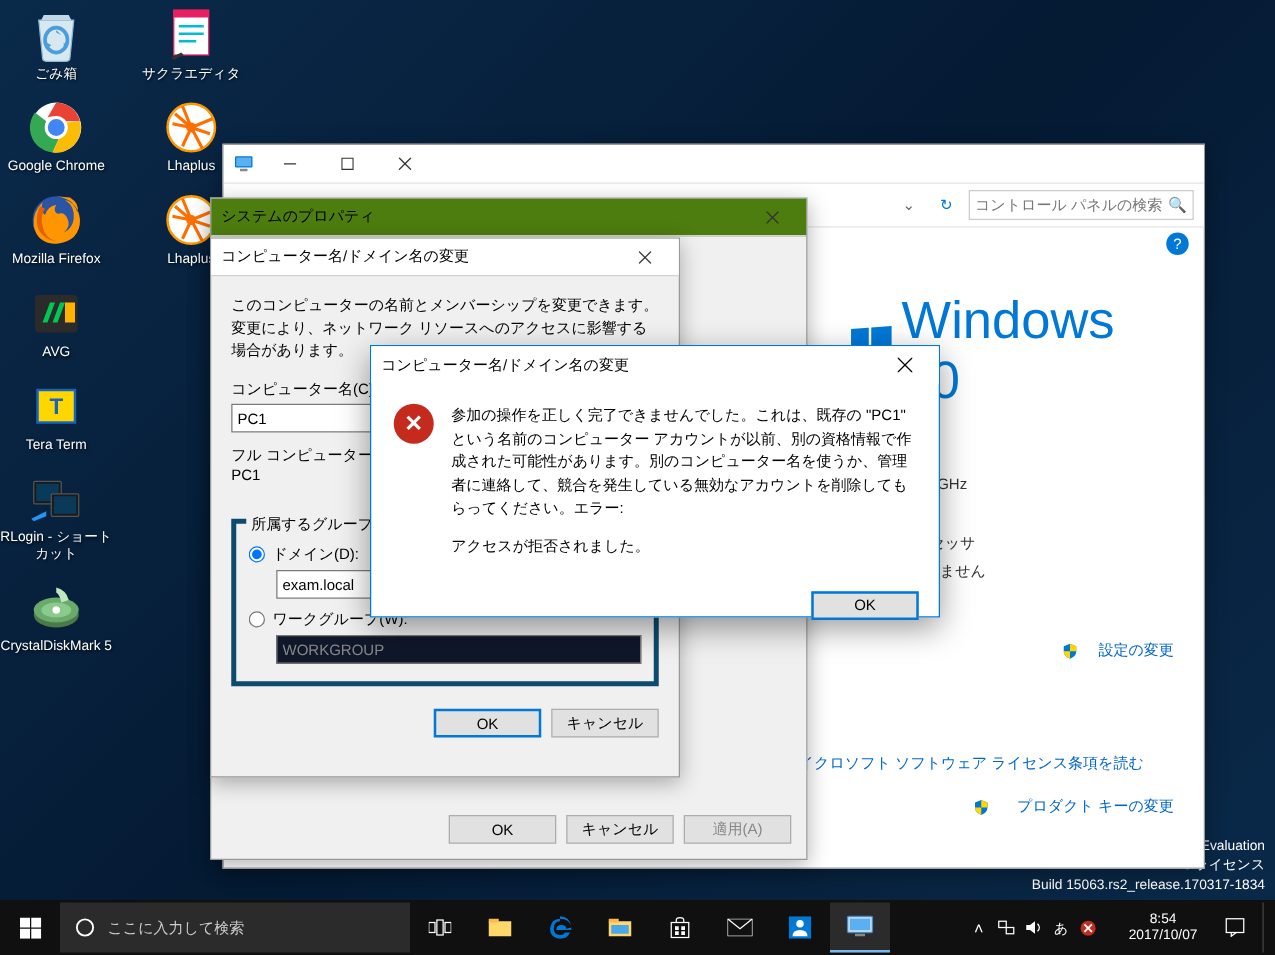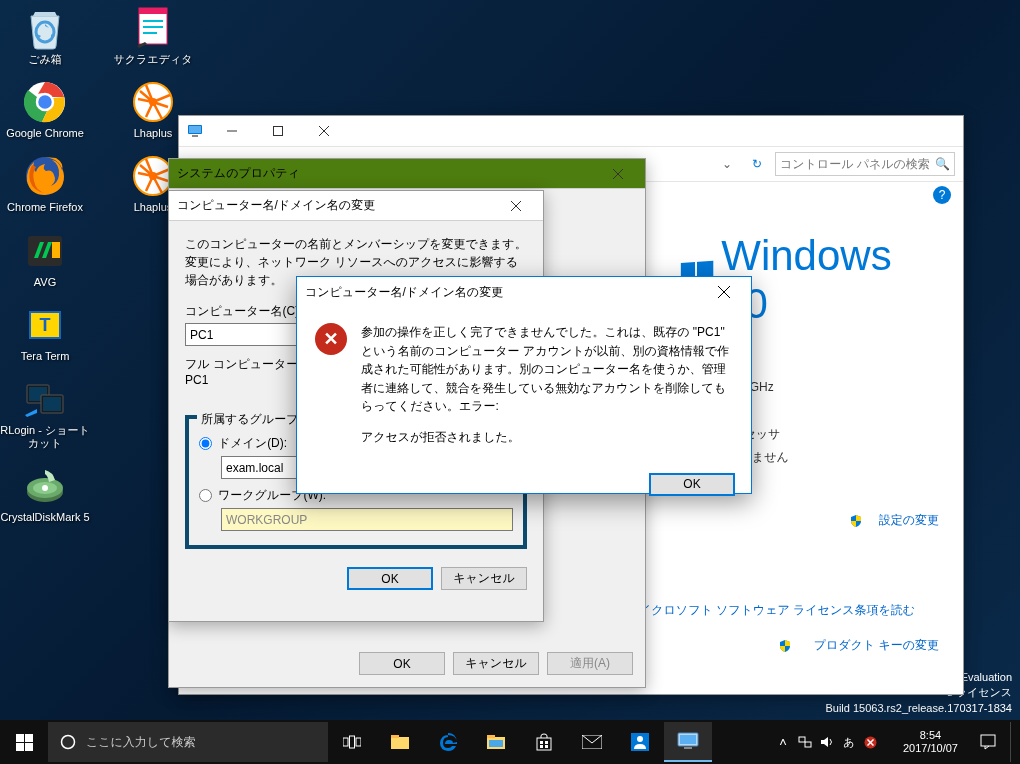--- a/index.html
+++ b/index.html
@@ -59,21 +59,21 @@
   .rn-body { padding: 14px 16px; font-size:12px; color:#000; }
   .rn-text { line-height:1.5; margin-bottom:14px; }
   .rn-label { margin-bottom:3px; }
   .rn-input { width:100%; height:23px; border:1px solid #7a7a7a; padding:0 4px; font-size:12px; background:#fff; }
   .rn-full { margin-top:10px; }
   .rn-group { border:4px solid #0c4a6e; margin-top:28px; padding:12px 10px 14px; position:relative; }
   .rn-group-title { position:absolute; top:-8px; left:8px; background:#f0f0f0; padding:0 4px; font-size:12px; }
   .rn-radio { display:flex; align-items:center; gap:6px; margin:4px 0; }
   .rn-radio input { margin:0; }
   .rn-sub-input { margin-left:22px; width:calc(100% - 22px); height:23px; border:1px solid #7a7a7a; padding:0 4px; font-size:12px; }
-  .rn-sub-input.disabled { background:#fef9c3; color:#888; }
+  .rn-sub-input.disabled { background:#0f172a; color:#888; }
   .rn-buttons { display:flex; justify-content:flex-end; gap:8px; margin-top:18px; }
   .btn.primary { border:2px solid #0078d7; }
   
   
   #w-error { left: 296px; top: 276px; width: 456px; height: 218px; background:#fff; border:1px solid #0078d7; box-shadow:0 8px 24px rgba(0,0,0,0.4); }
   #w-error .titlebar { background:#fff; }
   .err-body { padding: 16px 20px 14px 18px; display:flex; gap:14px; }
   .err-icon { width:32px; height:32px; border-radius:50%; background:#c42b1c; color:#fff; display:flex; align-items:center; justify-content:center; font-size:18px; font-weight:bold; flex-shrink:0; }
   .err-text { font-size:12px; line-height:1.55; color:#000; }
   .err-text p { margin-bottom:12px; }
@@ -123,21 +123,21 @@
         <div class="lbl">Google Chrome</div>
       </div>
     <div class="di">
         <div class="ic">
           <svg width="42" height="42" viewBox="0 0 42 42">
             <circle cx="21" cy="21" r="19" fill="#2a55a4"></circle>
             <path d="M21 2 Q38 4 40 21 Q40 38 21 40 Q6 40 3 26 Q2 14 10 7 Q8 14 12 17 Q14 10 21 9 Q18 14 22 16 Q28 14 30 20 Q33 26 27 31 Q34 28 35 20 Q36 10 28 5 Q35 6 38 15 Q40 8 32 3 Z" fill="#ff9500"></path>
             <path d="M8 10 Q4 18 6 26 Q9 36 21 38 Q12 36 10 26 Q8 18 12 12 Z" fill="#e66000"></path>
           </svg>
         </div>
-        <div class="lbl">Chrome Firefox</div>
+        <div class="lbl">Mozilla Firefox</div>
       </div>
     <div class="di">
         <div class="ic">
           <svg width="42" height="42" viewBox="0 0 42 42">
             <rect x="4" y="6" width="34" height="30" rx="3" fill="#2b2b2b"></rect>
             <path d="M10 28 L16 12 L20 12 L14 28 Z M18 28 L24 12 L28 12 L22 28 Z" fill="#00c853"></path>
             <rect x="28" y="12" width="8" height="16" fill="#ffb300"></rect>
           </svg>
         </div>
         <div class="lbl">AVG</div>

